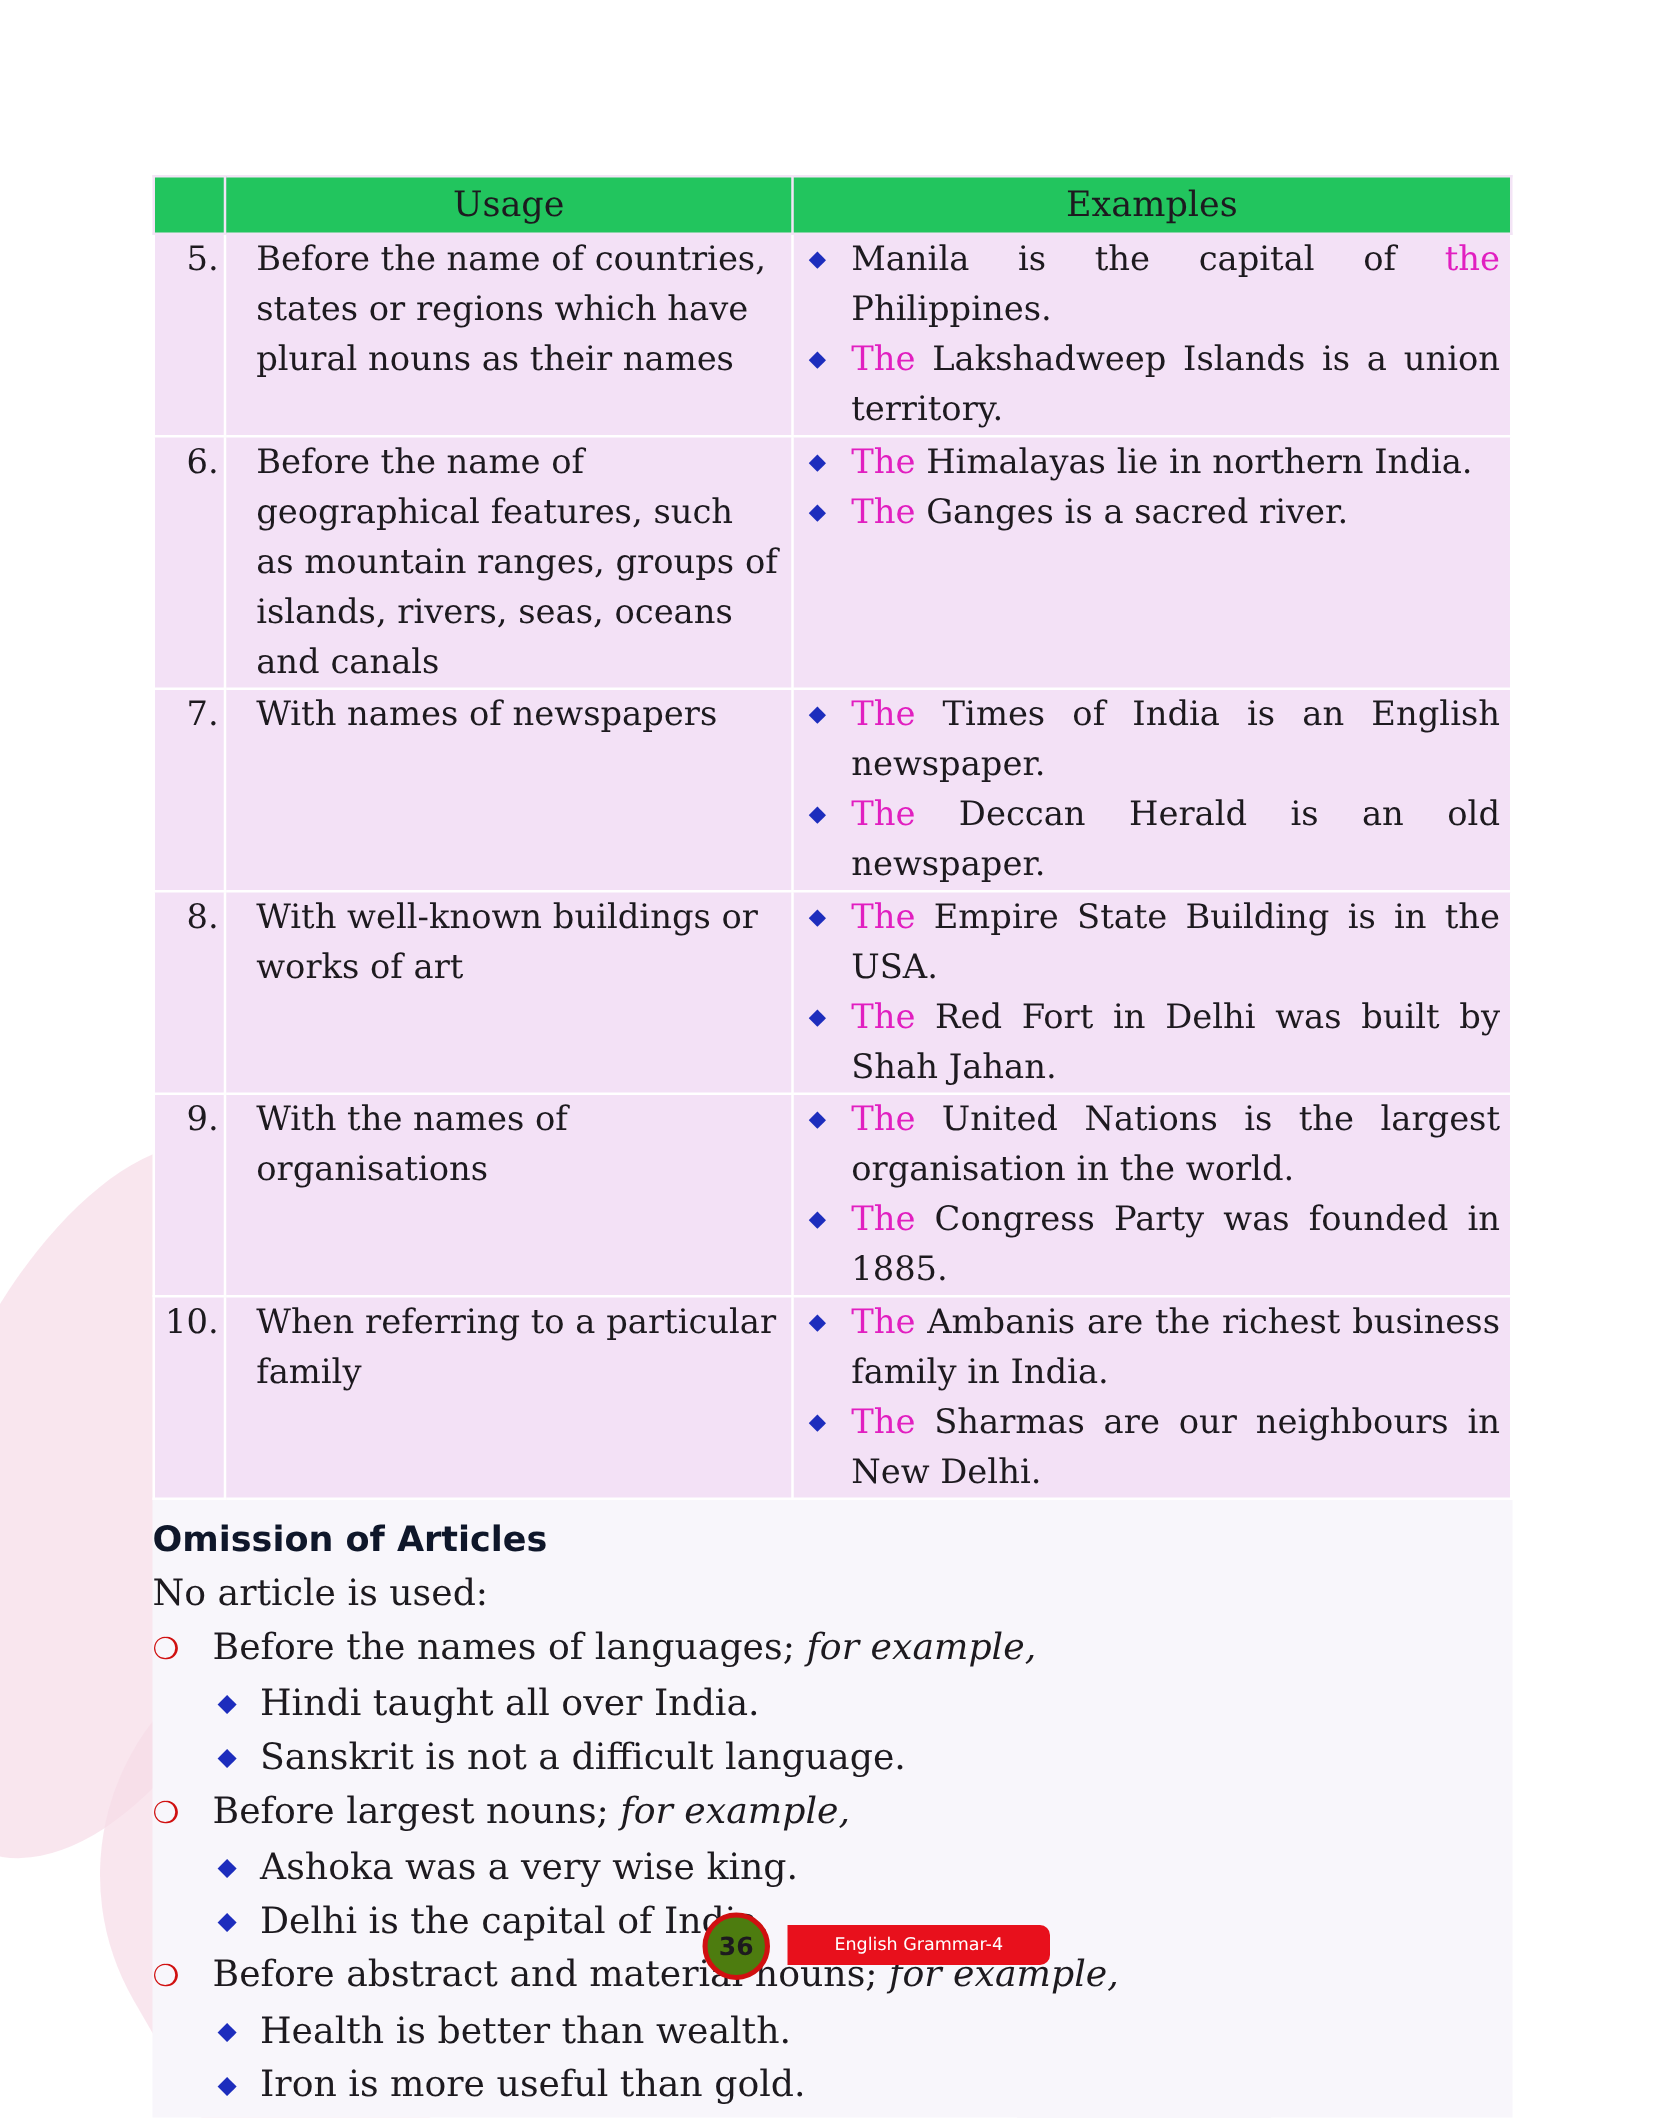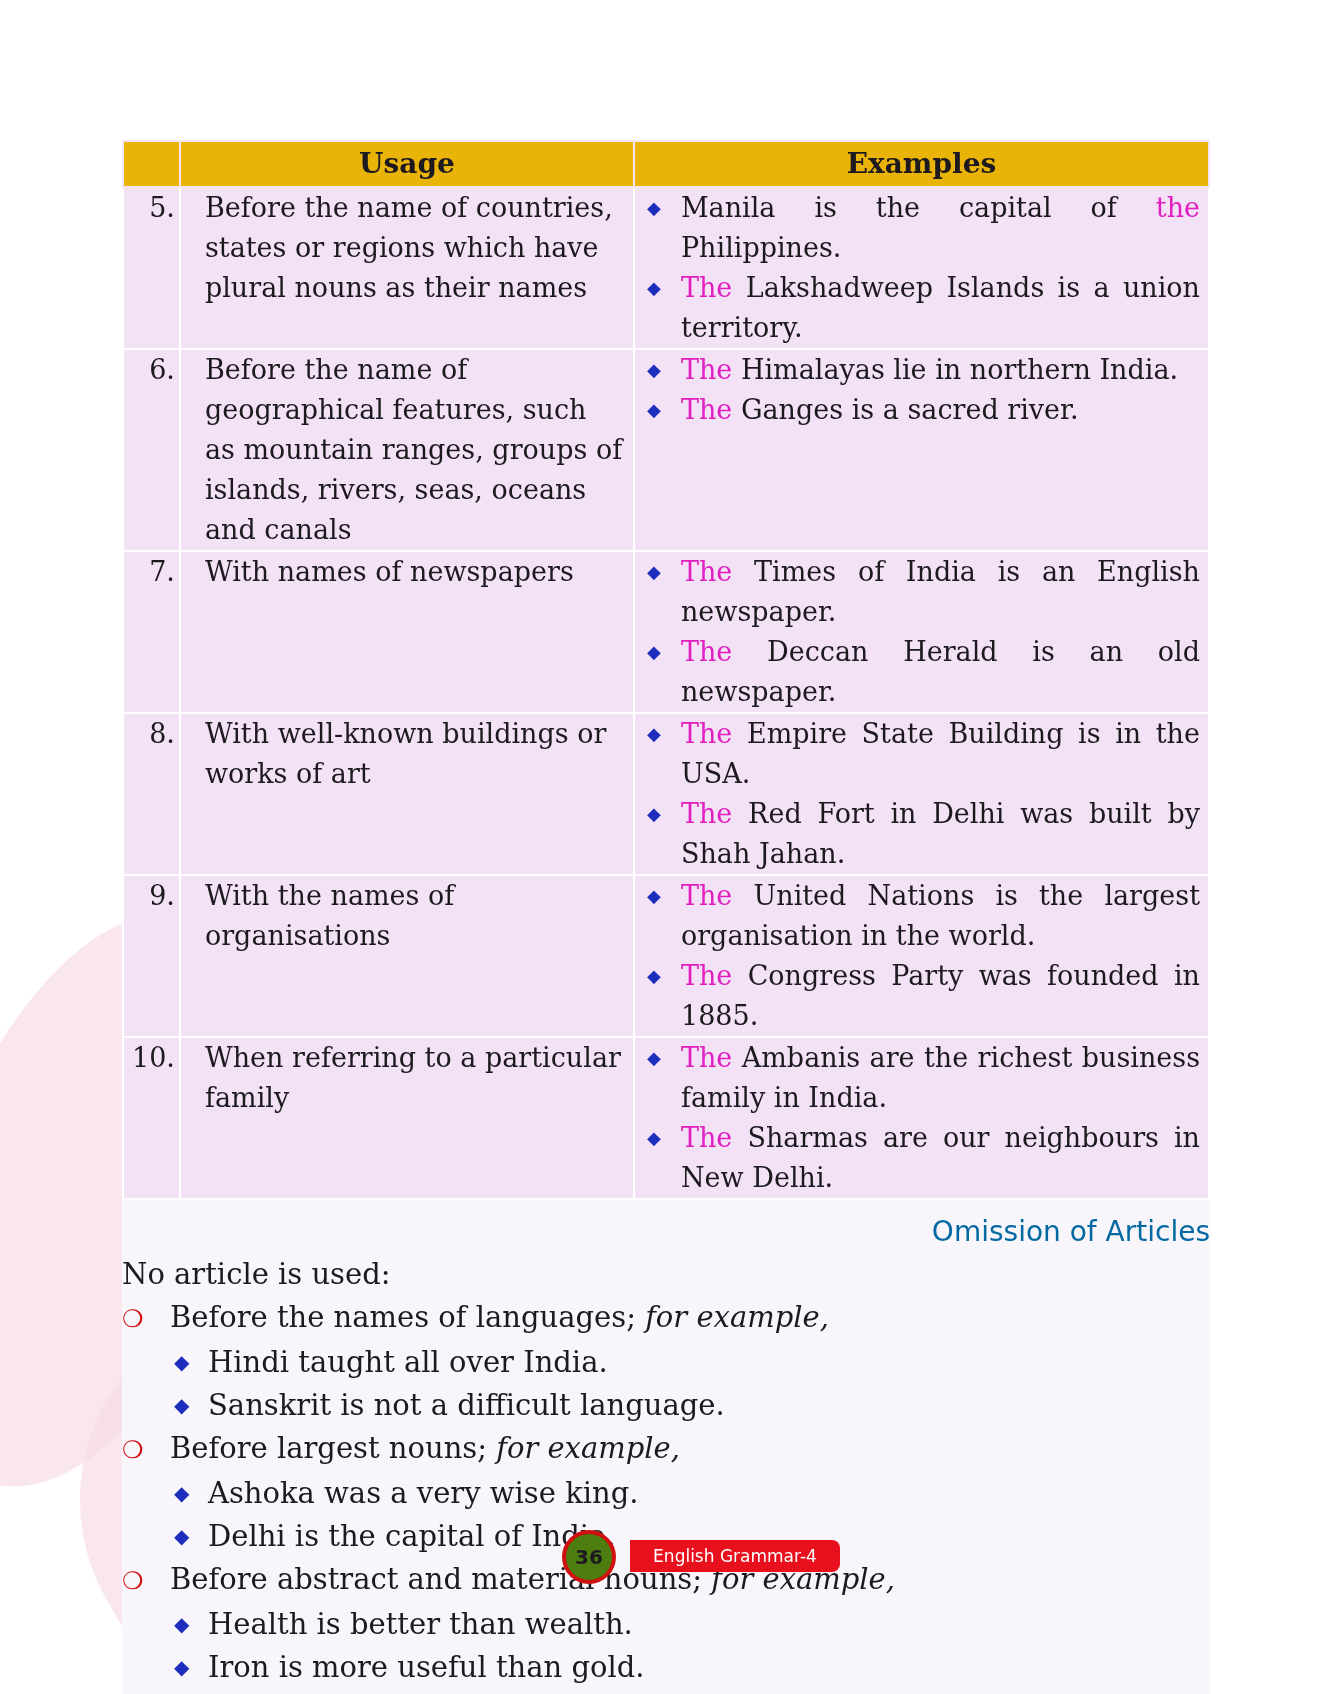--- a/index.html
+++ b/index.html
@@ -1,33 +1,33 @@
 <!DOCTYPE html>
 <html><head>
 <meta charset="utf-8">
 <style>
   html,body{margin:0;padding:0;}
   body{width:1334px;height:1694px;position:relative;overflow:hidden;background:#fff;font-family:"DejaVu Serif",serif;color:#1d1a1f;}
   .bg-petal{position:absolute;border-radius:50% 50% 50% 0;background:#f6dbe7;opacity:.7;}
   .page{position:absolute;left:122px;top:140px;width:1088px;}
   table{border-collapse:collapse;width:100%;font-size:27px;line-height:40px;}
-  th{background:#eab308;font-weight:bold;font-size:28px;height:42px;border:2px solid #f3e4f6;}
+  th{background:#22c55e;font-weight:normal;font-size:28px;height:42px;border:2px solid #f3e4f6;}
   td{background:#f3e1f6;border:2px solid #fff;vertical-align:top;padding:0 8px;}
   td.num{width:40px;text-align:right;padding-right:4px;}
   td.usage{width:420px;padding-left:24px;}
   td.ex{text-align:justify;}
   .exi{display:flex;}
   .dia{color:#1d2dbd;font-size:18px;width:34px;flex:none;padding-left:4px;}
   .pk{color:#e11fc0;margin-top:41px;}
   .omit{background:#f8f6fb;padding:10px 0 10px 0;font-size:29px;line-height:43px;position:relative;}
-  .omit h2{font-family:"DejaVu Sans",sans-serif;color:#0369a1;text-align:right;font-size:28px;margin:0;font-weight:normal;}
+  .omit h2{font-family:"DejaVu Sans",sans-serif;color:#0f172a;text-align:left;font-size:28px;margin:0;font-weight:bold;}
   .circ{color:#d01010;display:inline-block;width:48px;font-size:24px;}
   .sub{padding-left:48px;}
   .sub .dia{font-size:20px;}
-  .footer-banner{position:absolute;left:630px;top:1540px;width:210px;height:32px;background:#e8101c;color:#fff;font-family:"DejaVu Sans",sans-serif;font-size:17px;line-height:32px;text-align:center;border-radius:0 8px 8px 0;}
+  .footer-banner{position:absolute;left:630px;top:1540px;width:210px;height:32px;background:#e8101c;color:#fff;font-family:"DejaVu Sans",sans-serif;font-size:14px;line-height:32px;text-align:center;border-radius:0 8px 8px 0;}
   .pagenum{position:absolute;left:562px;top:1530px;width:46px;height:46px;border-radius:50%;border:4px solid #d01010;background:#4d7c0f;font-family:"DejaVu Sans",sans-serif;font-weight:bold;font-size:20px;text-align:center;line-height:46px;}
 </style>
 </head>
 <body>
 
 <div class="bg-petal" style="left:-60px;top:900px;width:300px;height:600px;transform:rotate(20deg);"></div>
 <div class="bg-petal" style="left:80px;top:1300px;width:400px;height:400px;transform:rotate(-30deg);"></div>
 
 <div class="page">
 <table>

